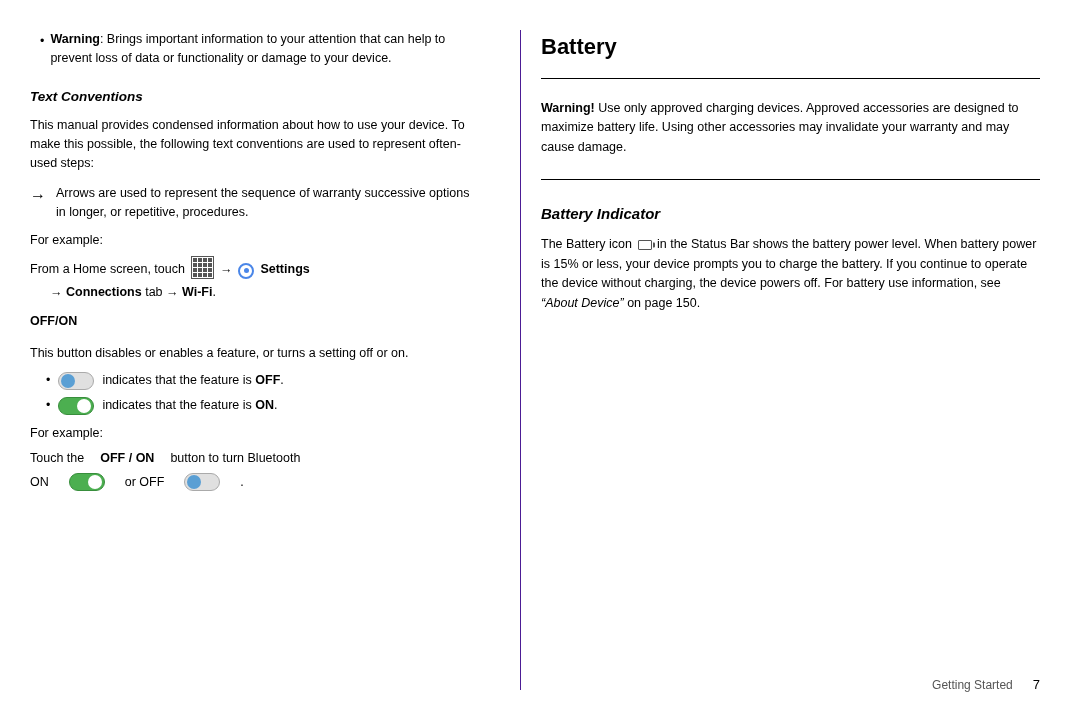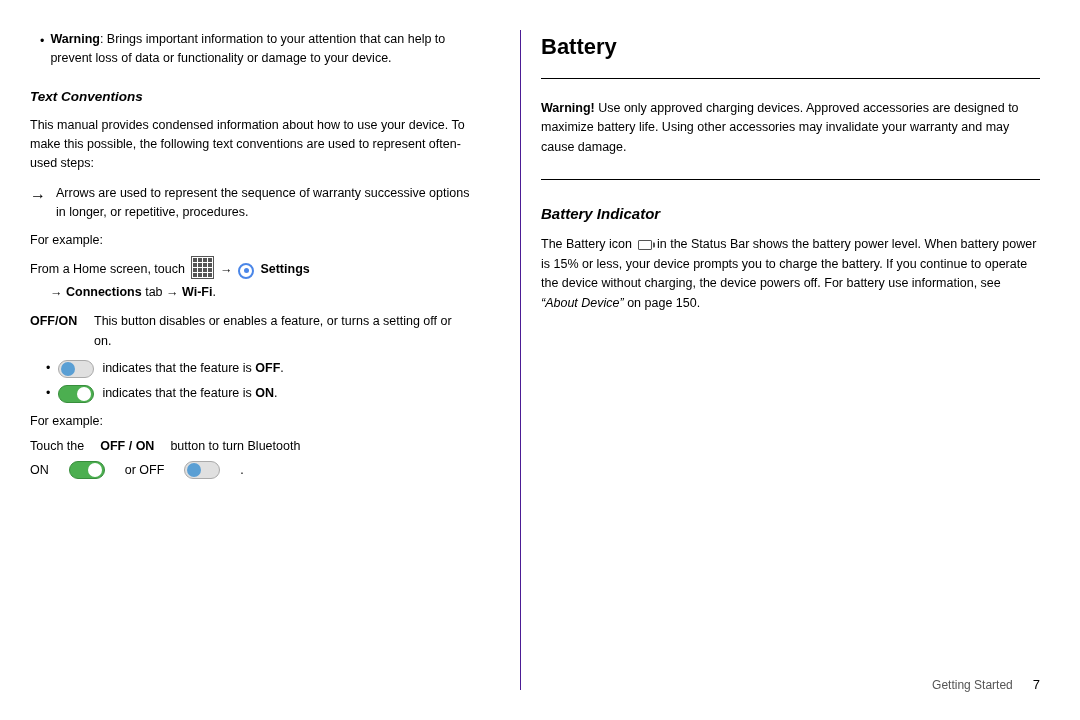--- a/index.html
+++ b/index.html
@@ -131,20 +131,21 @@
     }
 
     .off-on-section {
       margin-top: 10px;
     }
 
     .off-on-row {
       display: flex;
       gap: 12px;
       margin-bottom: 8px;
+      flex-direction: column;
     }
 
     .off-on-label {
       font-weight: bold;
       flex-shrink: 0;
       min-width: 52px;
       font-size: 12.5px;
     }
 
     .toggle-off {

